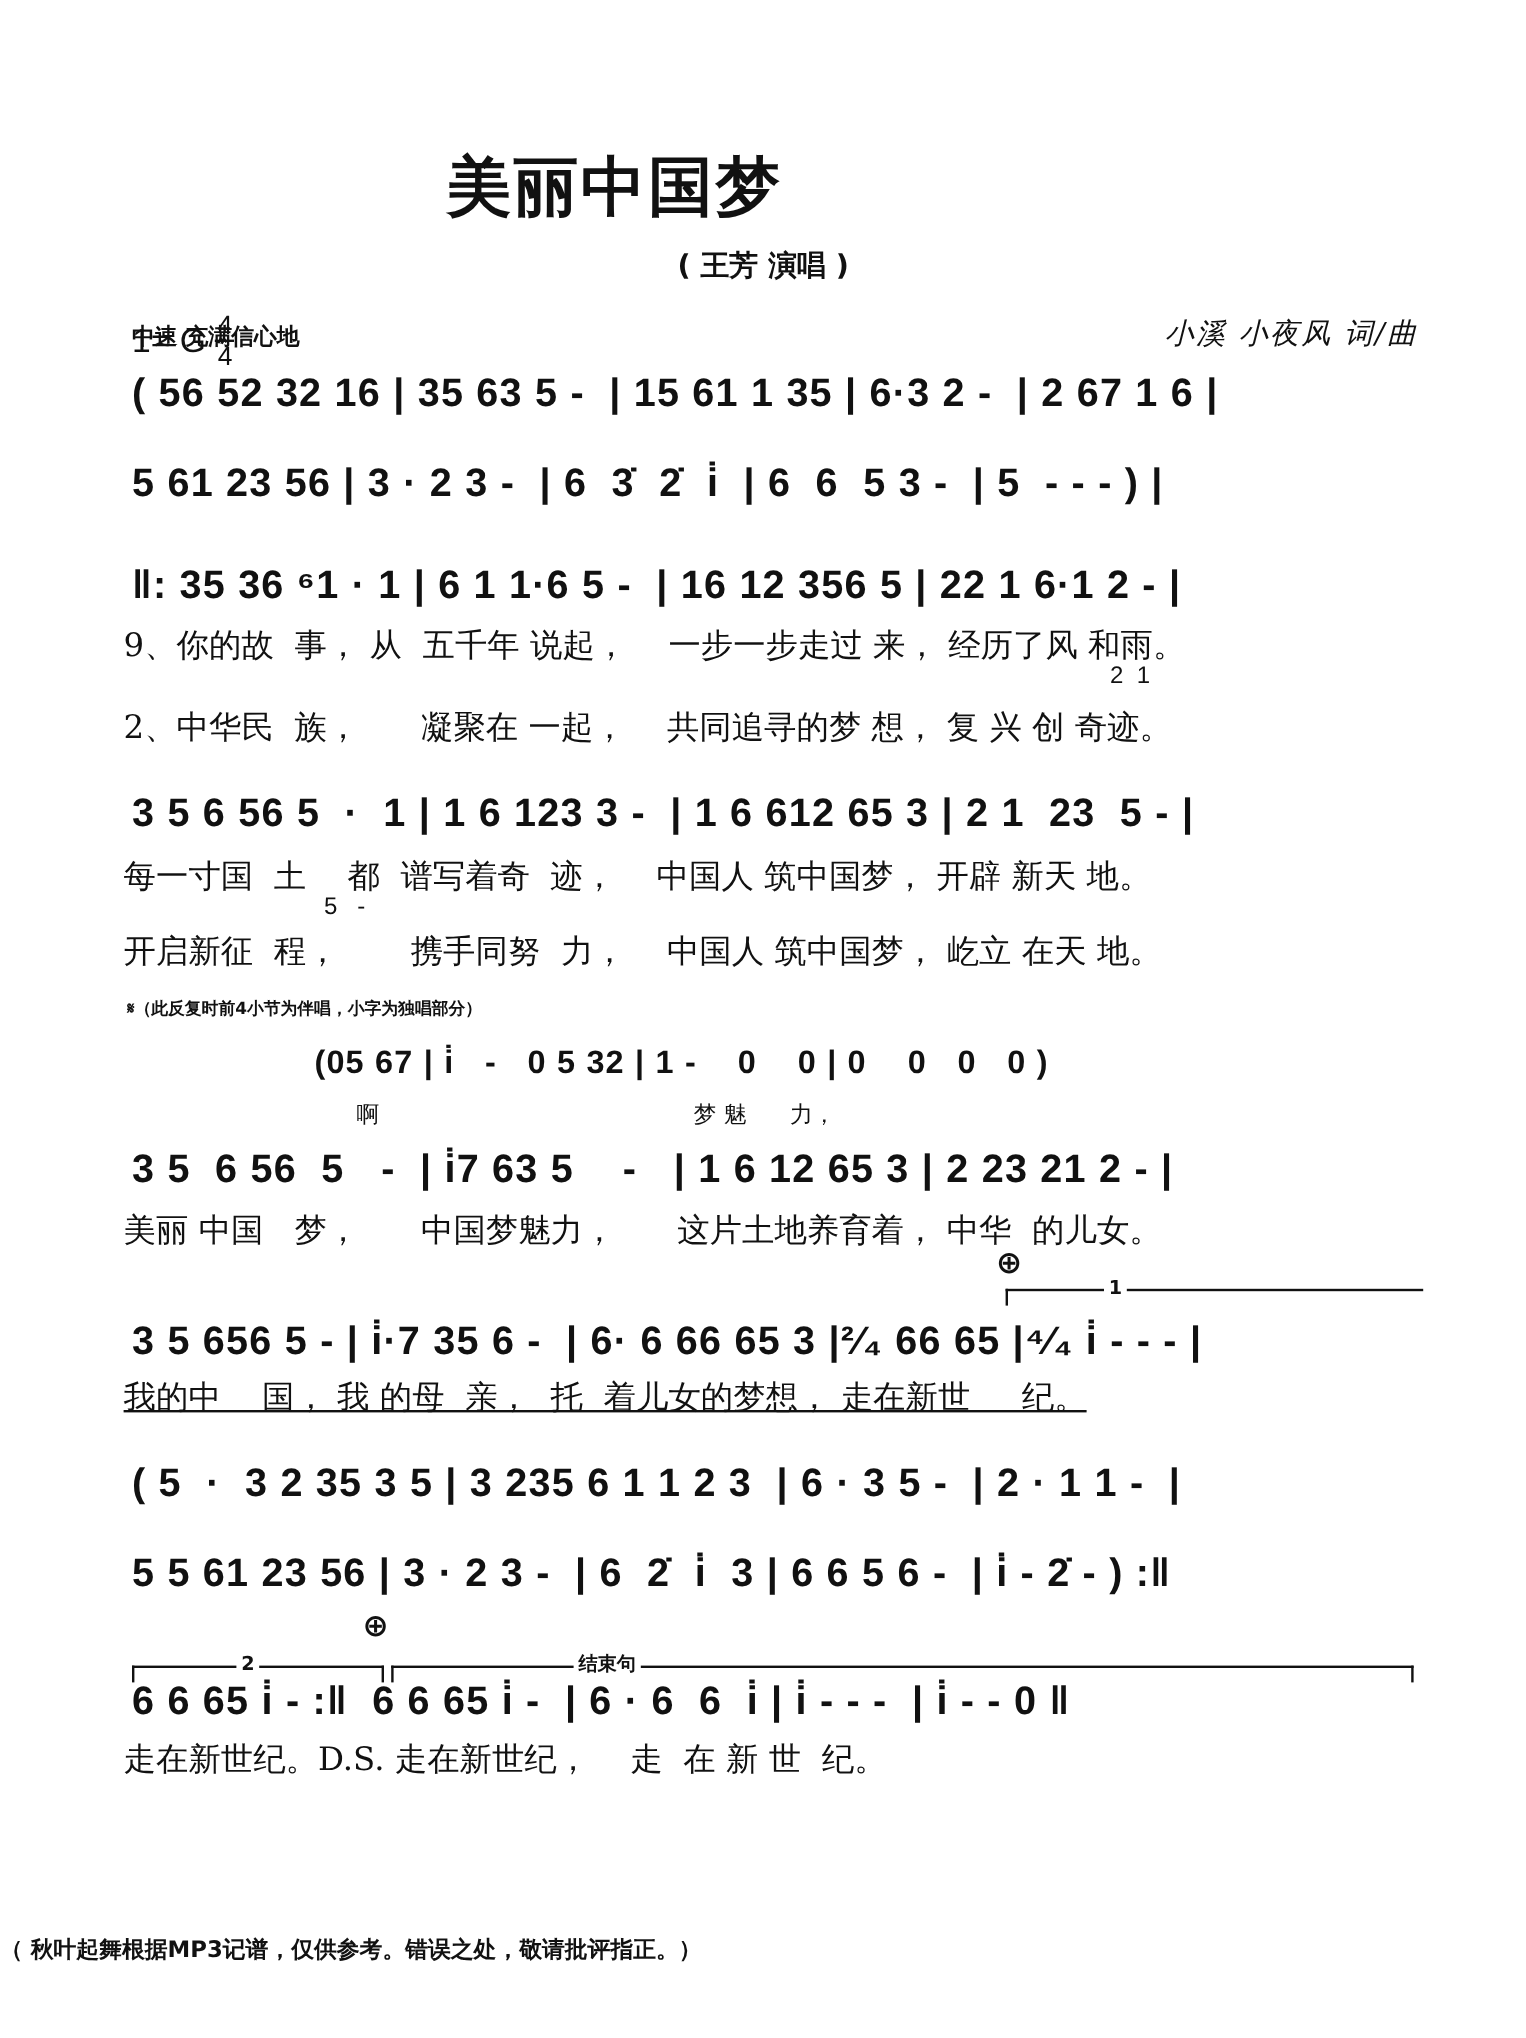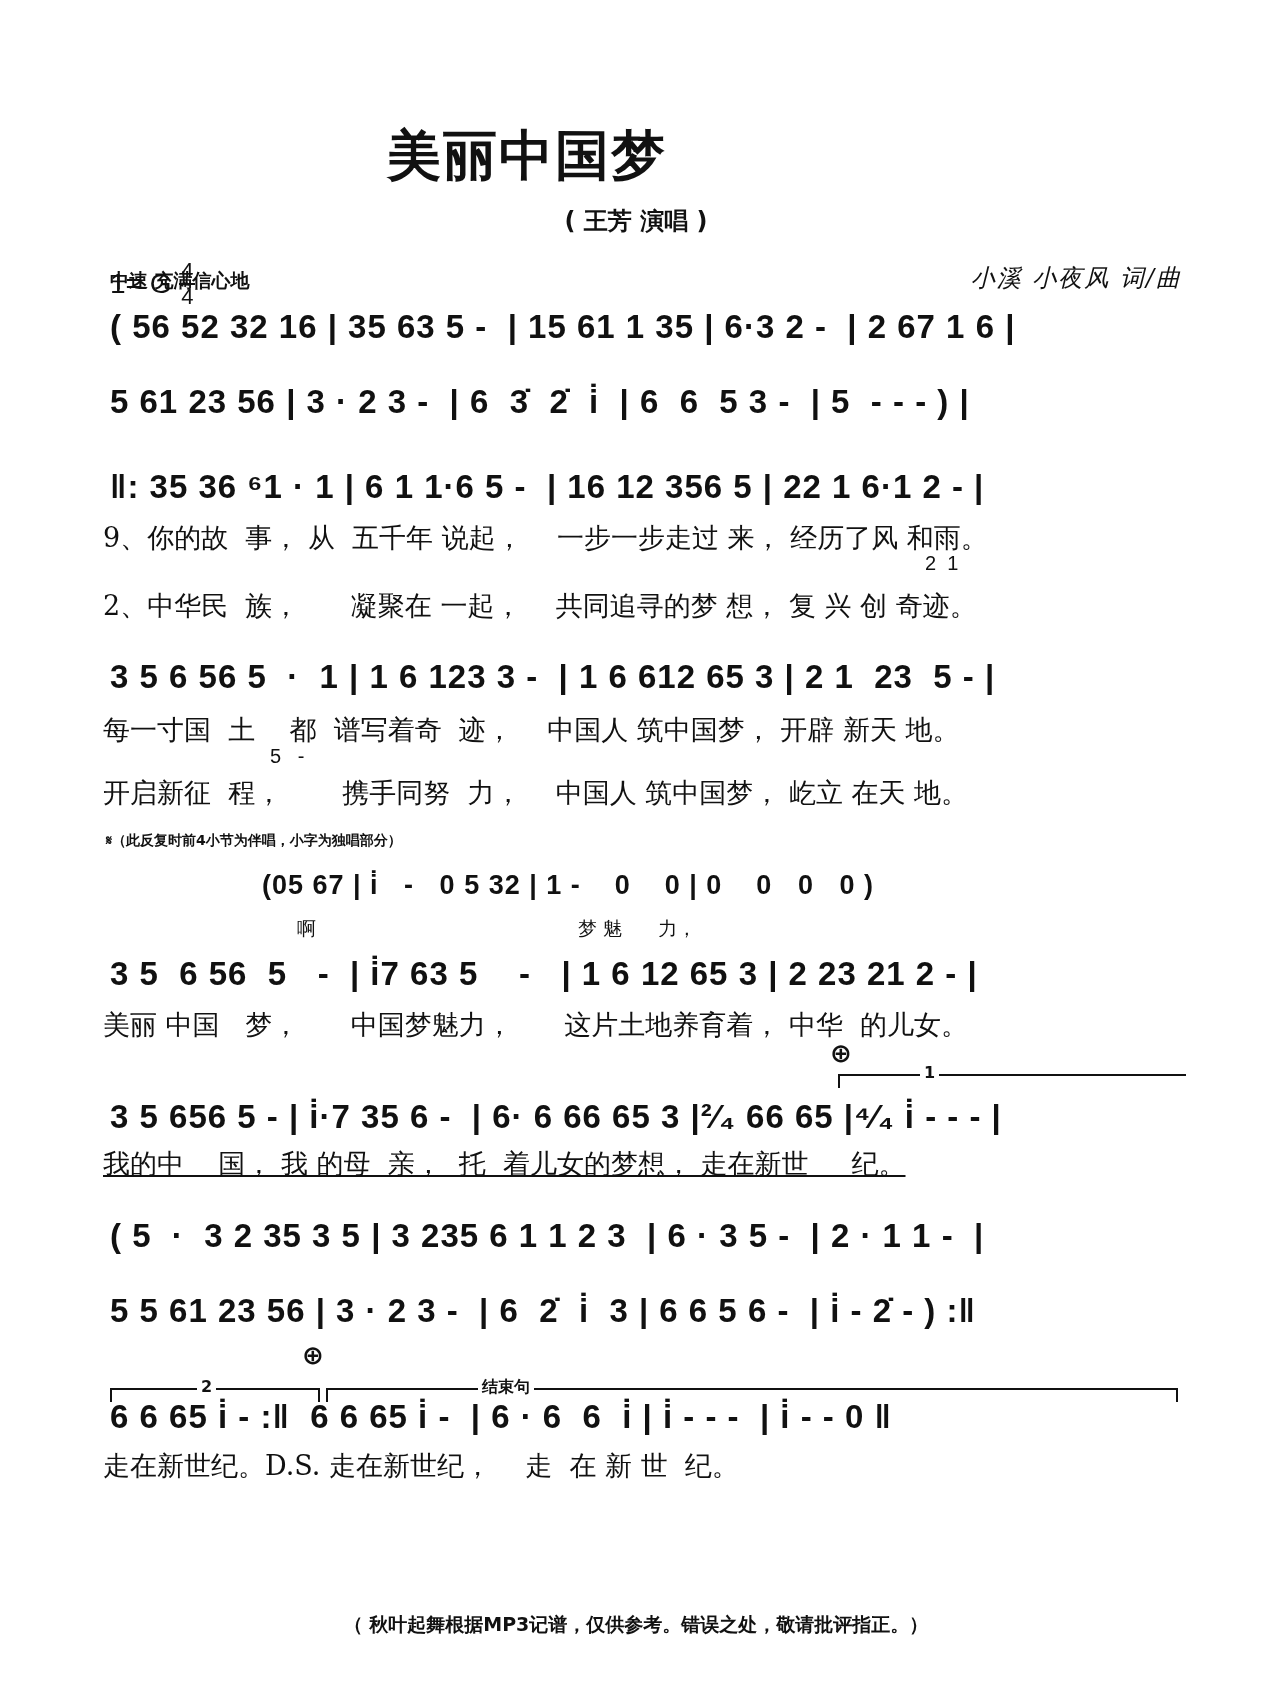--- a/index.html
+++ b/index.html
@@ -1,30 +1,30 @@
 <!DOCTYPE html>
 <html><head>
 <meta charset="utf-8">
 <style>
   html, body { margin: 0; padding: 0; background: #ffffff; }
   body { width: 1272px; height: 1698px; position: relative; overflow: hidden; color: #111; font-family: "DejaVu Sans", sans-serif; }
   .abs { position: absolute; }
-  .title { left: 15px; width: 1024px; top: 120px; text-align: center; font-size: 54px; font-weight: bold; letter-spacing: 2px; font-family: Liberation Serif, serif; }
+  .title { left: 0; width: 1024px; top: 120px; text-align: center; font-size: 54px; font-weight: bold; letter-spacing: 2px; font-family: Liberation Serif, serif; }
   .singer { left: 0; width: 1272px; top: 205px; text-align: center; font-size: 24px; font-weight: bold; }
   .key { left: 110px; top: 222px; font-size: 28px; font-family: "Liberation Sans", sans-serif; display: flex; align-items: center; gap: 8px; margin-top: 38px; }
   .frac { display: inline-flex; flex-direction: column; align-items: center; font-size: 22px; line-height: 22px; }
   .frac .bar { width: 16px; height: 2px; background: #111; margin: 1px 0; }
   .tempo { left: 110px; top: 268px; font-size: 19px; font-weight: bold; }
   .credit { right: 90px; top: 262px; font-size: 24px; font-family: "DejaVu Serif", serif; font-style: italic; letter-spacing: 2px; }
   .notes { left: 110px; width: 1080px; font-family: "Liberation Sans", sans-serif; font-weight: bold; font-size: 33px; white-space: pre; letter-spacing: 1px; }
   .lyric { left: 103px; width: 1100px; font-family: "DejaVu Serif", serif; font-size: 27px; white-space: pre; }
   .small-lyric { font-family: "DejaVu Sans", sans-serif; font-size: 19px; white-space: pre; }
   .note-small { font-family: "Liberation Sans", sans-serif; font-weight: normal; font-size: 20px; white-space: pre; }
   .remark { font-size: 14px; font-weight: bold; white-space: pre; }
-  .footer { left: 0; width: 1272px; top: 1612px; text-align: center; font-size: 19px; font-weight: bold; }
+  .footer { left: 0; width: 1272px; top: 1612px; font-size: 19px; font-weight: bold; }
   .bracket { border-top: 2px solid #111; height: 12px; }
   .bracket.left { border-left: 2px solid #111; }
   .bracket.right { border-right: 2px solid #111; }
   .bracket-label { position: absolute; top: -13px; background: #fff; padding: 0 4px; font-size: 16px; font-weight: bold; }
   .coda { font-size: 26px; font-weight: bold; }
 </style>
 </head>
 <body>
 
 <div class="abs title">美丽中国梦</div>

